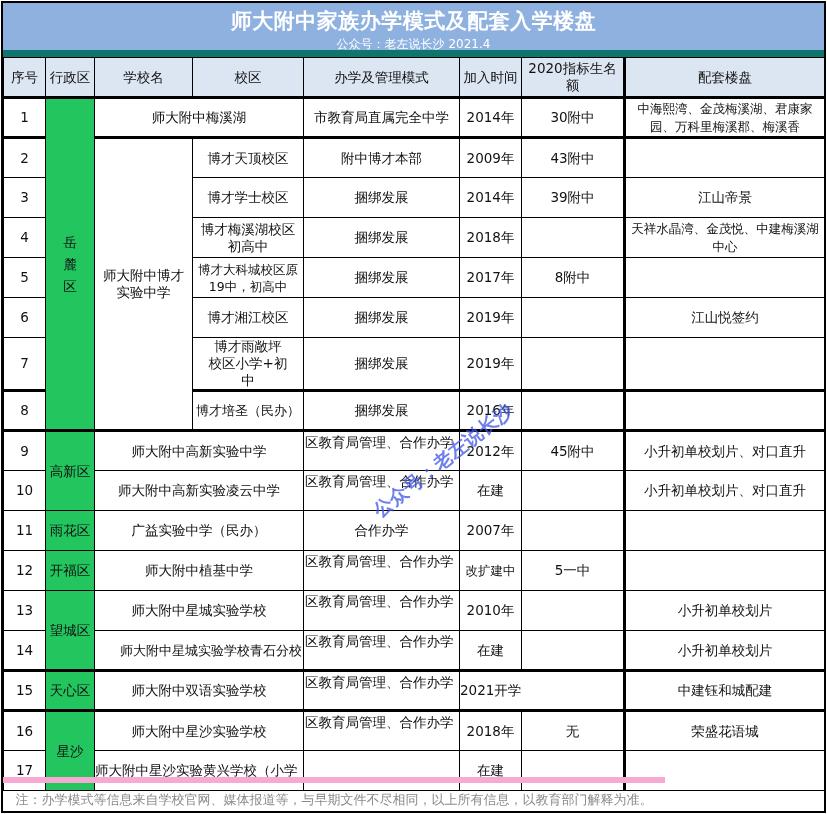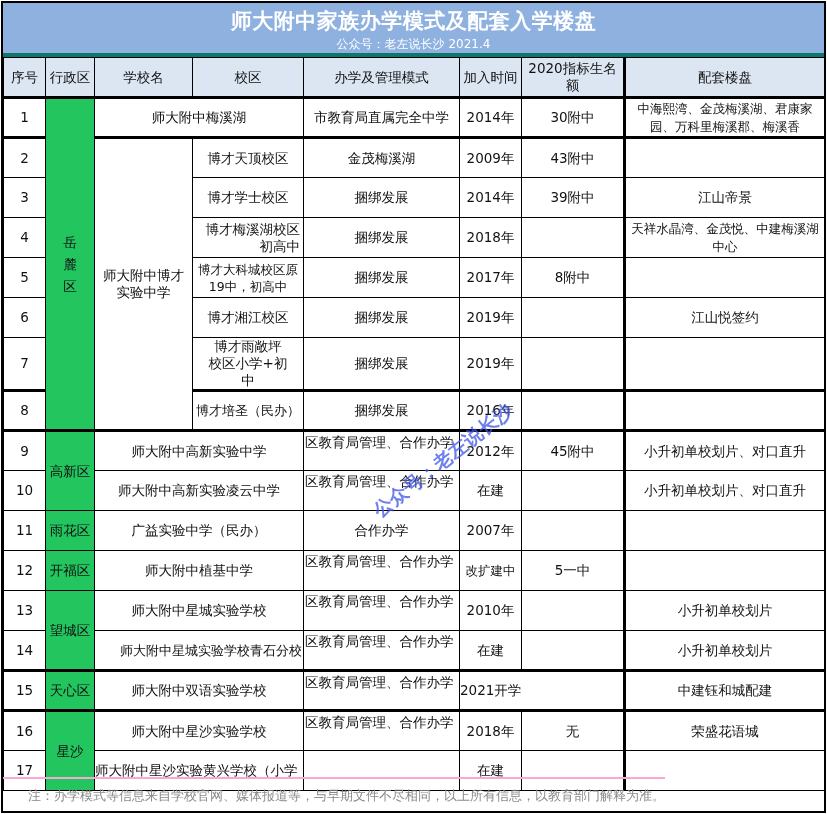--- a/index.html
+++ b/index.html
@@ -1,31 +1,31 @@
 <!DOCTYPE html>
 <html><head>
 <meta charset="utf-8">
 <style>
   * { box-sizing: border-box; margin: 0; padding: 0; }
   html, body { width: 827px; height: 814px; background: #ffffff; overflow: hidden; }
   body { font-family: "DejaVu Sans", "Liberation Sans", sans-serif; color: #111; position: relative; }
   .sheet { position: absolute; left: 1px; top: 1px; width: 825px; height: 812px; border: 2px solid #000; }
-  .banner { position: absolute; left: 0; top: 0; width: 821px; height: 54px; background: #8eb1e0; border-bottom: 4px solid #0f766e; text-align: center; }
+  .banner { position: absolute; left: 0; top: 0; width: 821px; height: 54px; background: #8eb1e0; border-bottom: 7px solid #0f766e; text-align: center; }
   .banner .title { color: #ffffff; font-size: 21px; font-weight: bold; line-height: 30px; padding-top: 3px; letter-spacing: 0.5px; }
   .banner .sub { color: #ffffff; font-size: 12px; line-height: 16px; }
   table.grid { position: absolute; left: 0; top: 54px; width: 821px; border-collapse: collapse; table-layout: fixed; }
   table.grid td { border: 1px solid #000; text-align: center; vertical-align: middle; font-size: 13.5px; line-height: 17px; overflow: hidden; white-space: normal; padding: 0 1px; }
   table.grid tr.hdr td { background: #dce6f2; height: 40px; }
   table.grid tr.r td { height: 40px; }
   .dist { background: #22c55e; }
   .thick-top td { border-top: 3px solid #000 !important; }
   td.thick-r { border-right: 3px solid #000 !important; }
   td.left-top { vertical-align: top !important; text-align: left !important; }
   td.nowrap { white-space: nowrap; }
-  .footer { position: absolute; left: 0; top: 774px; width: 662px; height: 34px; border-top: 2px solid #f9a8d4; text-align: right; font-size: 13px; line-height: 34px; color: #8a8a8a; }
+  .footer { position: absolute; left: 0; top: 774px; width: 662px; height: 34px; border-top: 6px solid #f9a8d4; text-align: center; font-size: 13px; line-height: 34px; color: #8a8a8a; }
   .watermark { position: absolute; left: 365px; top: 380px; width: 240px; transform: rotate(-38deg); transform-origin: left top; color: #3d56e6; opacity: 0.75; font-size: 19px; font-weight: bold; white-space: nowrap; pointer-events: none; top: 500px; }
 </style>
 </head>
 <body>
 
 <div class="sheet">
   <div class="banner">
     <div class="title">师大附中家族办学模式及配套入学楼盘</div>
     <div class="sub">公众号：老左说长沙 2021.4</div>
   </div>
@@ -60,38 +60,38 @@
       <td>市教育局直属完全中学</td>
       <td>2014年</td>
       <td class="thick-r">30附中</td>
       <td style="font-size:12.5px;line-height:18px;">中海熙湾、金茂梅溪湖、君康家园、万科里梅溪郡、梅溪香</td>
     </tr>
 
     <tr class="r thick-top">
       <td>2</td>
       <td rowspan="7" style="padding:0 4px;">师大附中博才实验中学</td>
       <td>博才天顶校区</td>
-      <td>金茂梅溪湖</td>
+      <td>附中博才本部</td>
       <td>2009年</td>
       <td class="thick-r">43附中</td>
       <td></td>
     </tr>
 
     <tr class="r">
       <td>3</td>
       <td>博才学士校区</td>
       <td>捆绑发展</td>
       <td>2014年</td>
       <td class="thick-r">39附中</td>
       <td>江山帝景</td>
     </tr>
 
     <tr class="r">
       <td>4</td>
-      <td style="padding:0 3px;text-align:right;">博才梅溪湖校区初高中</td>
+      <td style="padding:0 3px;">博才梅溪湖校区初高中</td>
       <td>捆绑发展</td>
       <td>2018年</td>
       <td class="thick-r"></td>
       <td style="font-size:12.5px;line-height:18px;">天祥水晶湾、金茂悦、中建梅溪湖中心</td>
     </tr>
 
     <tr class="r">
       <td>5</td>
       <td style="font-size:12.5px;margin-top:16px;">博才大科城校区原19中，初高中</td>
       <td>捆绑发展</td>

